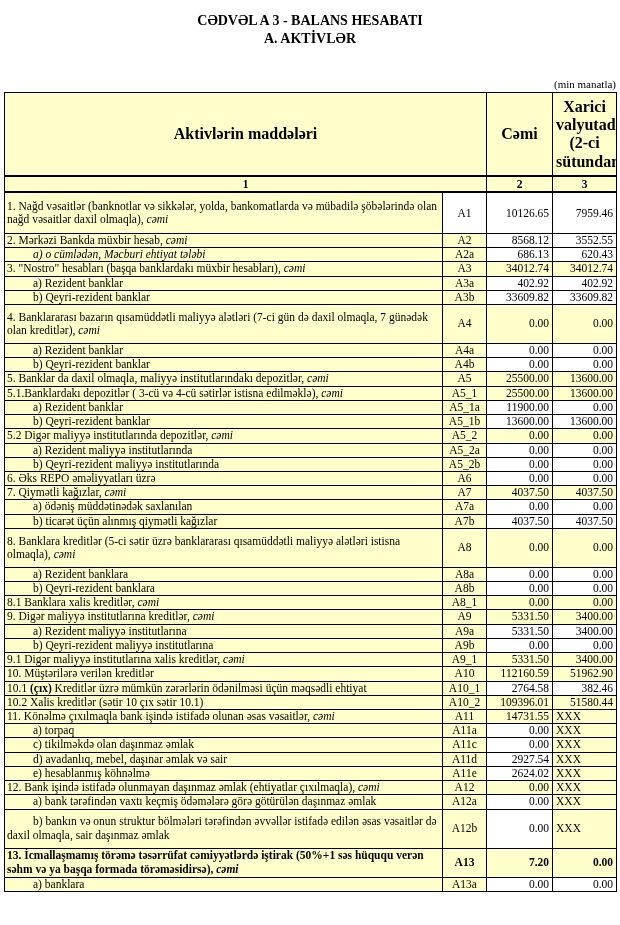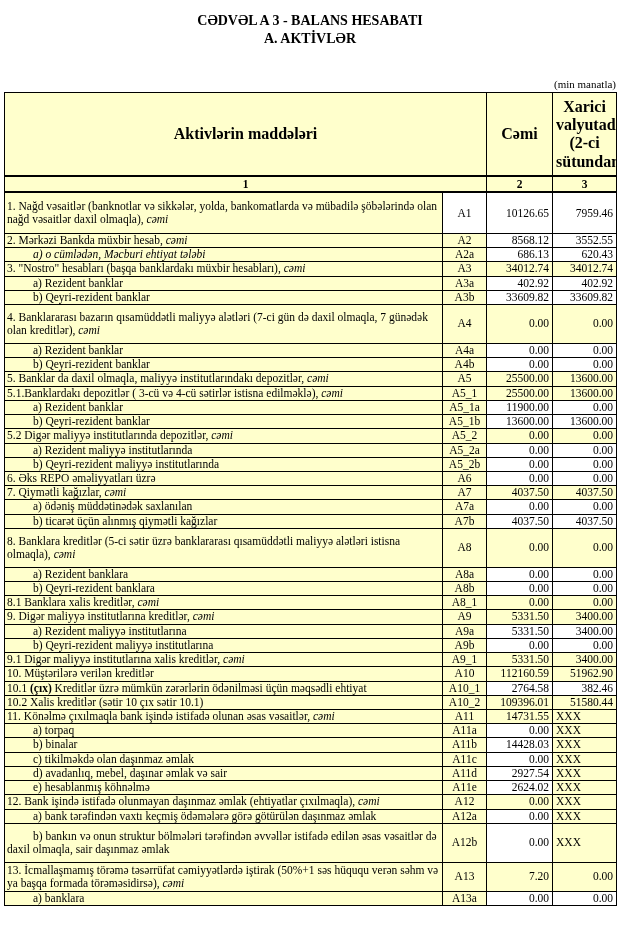--- a/index.html
+++ b/index.html
@@ -254,26 +254,20 @@
         <td class="num">14731.55</td>
         <td class="xxx">XXX</td>
       </tr>
       <tr>
         <td class="label ind"><span>a) torpaq</span></td>
         <td class="code">A11a</td>
         <td class="num w">0.00</td>
         <td class="xxx">XXX</td>
       </tr>
       <tr>
-        <td class="label ind"><span>b) binalar</span></td>
-        <td class="code">A11b</td>
-        <td class="num w">14428.03</td>
-        <td class="xxx">XXX</td>
-      </tr>
-      <tr>
         <td class="label ind"><span>c) tikilməkdə olan daşınmaz əmlak</span></td>
         <td class="code">A11c</td>
         <td class="num w">0.00</td>
         <td class="xxx">XXX</td>
       </tr>
       <tr>
         <td class="label ind"><span>d) avadanlıq, mebel, daşınar əmlak və sair</span></td>
         <td class="code">A11d</td>
         <td class="num w">2927.54</td>
         <td class="xxx">XXX</td>
@@ -295,21 +289,21 @@
         <td class="code">A12a</td>
         <td class="num w">0.00</td>
         <td class="xxx">XXX</td>
       </tr>
       <tr style="height: 39px;">
         <td class="label ind"><span>b) bankın və onun struktur bölmələri tərəfindən əvvəllər istifadə edilən əsas vəsaitlər də daxil olmaqla, sair daşınmaz əmlak</span></td>
         <td class="code">A12b</td>
         <td class="num w">0.00</td>
         <td class="xxx">XXX</td>
       </tr>
-      <tr style="height: 29px;">
+      <tr style="height: 29px; font-weight: bold;">
         <td class="label"><span>13. İcmallaşmamış törəmə təsərrüfat cəmiyyətlərdə iştirak (50%+1 səs hüququ verən səhm və ya başqa formada törəməsidirsə), </span><span class="i">cəmi</span></td>
         <td class="code">A13</td>
         <td class="num">7.20</td>
         <td class="num">0.00</td>
       </tr>
       <tr>
         <td class="label ind"><span>a) banklara</span></td>
         <td class="code">A13a</td>
         <td class="num w">0.00</td>
         <td class="num w">0.00</td>

